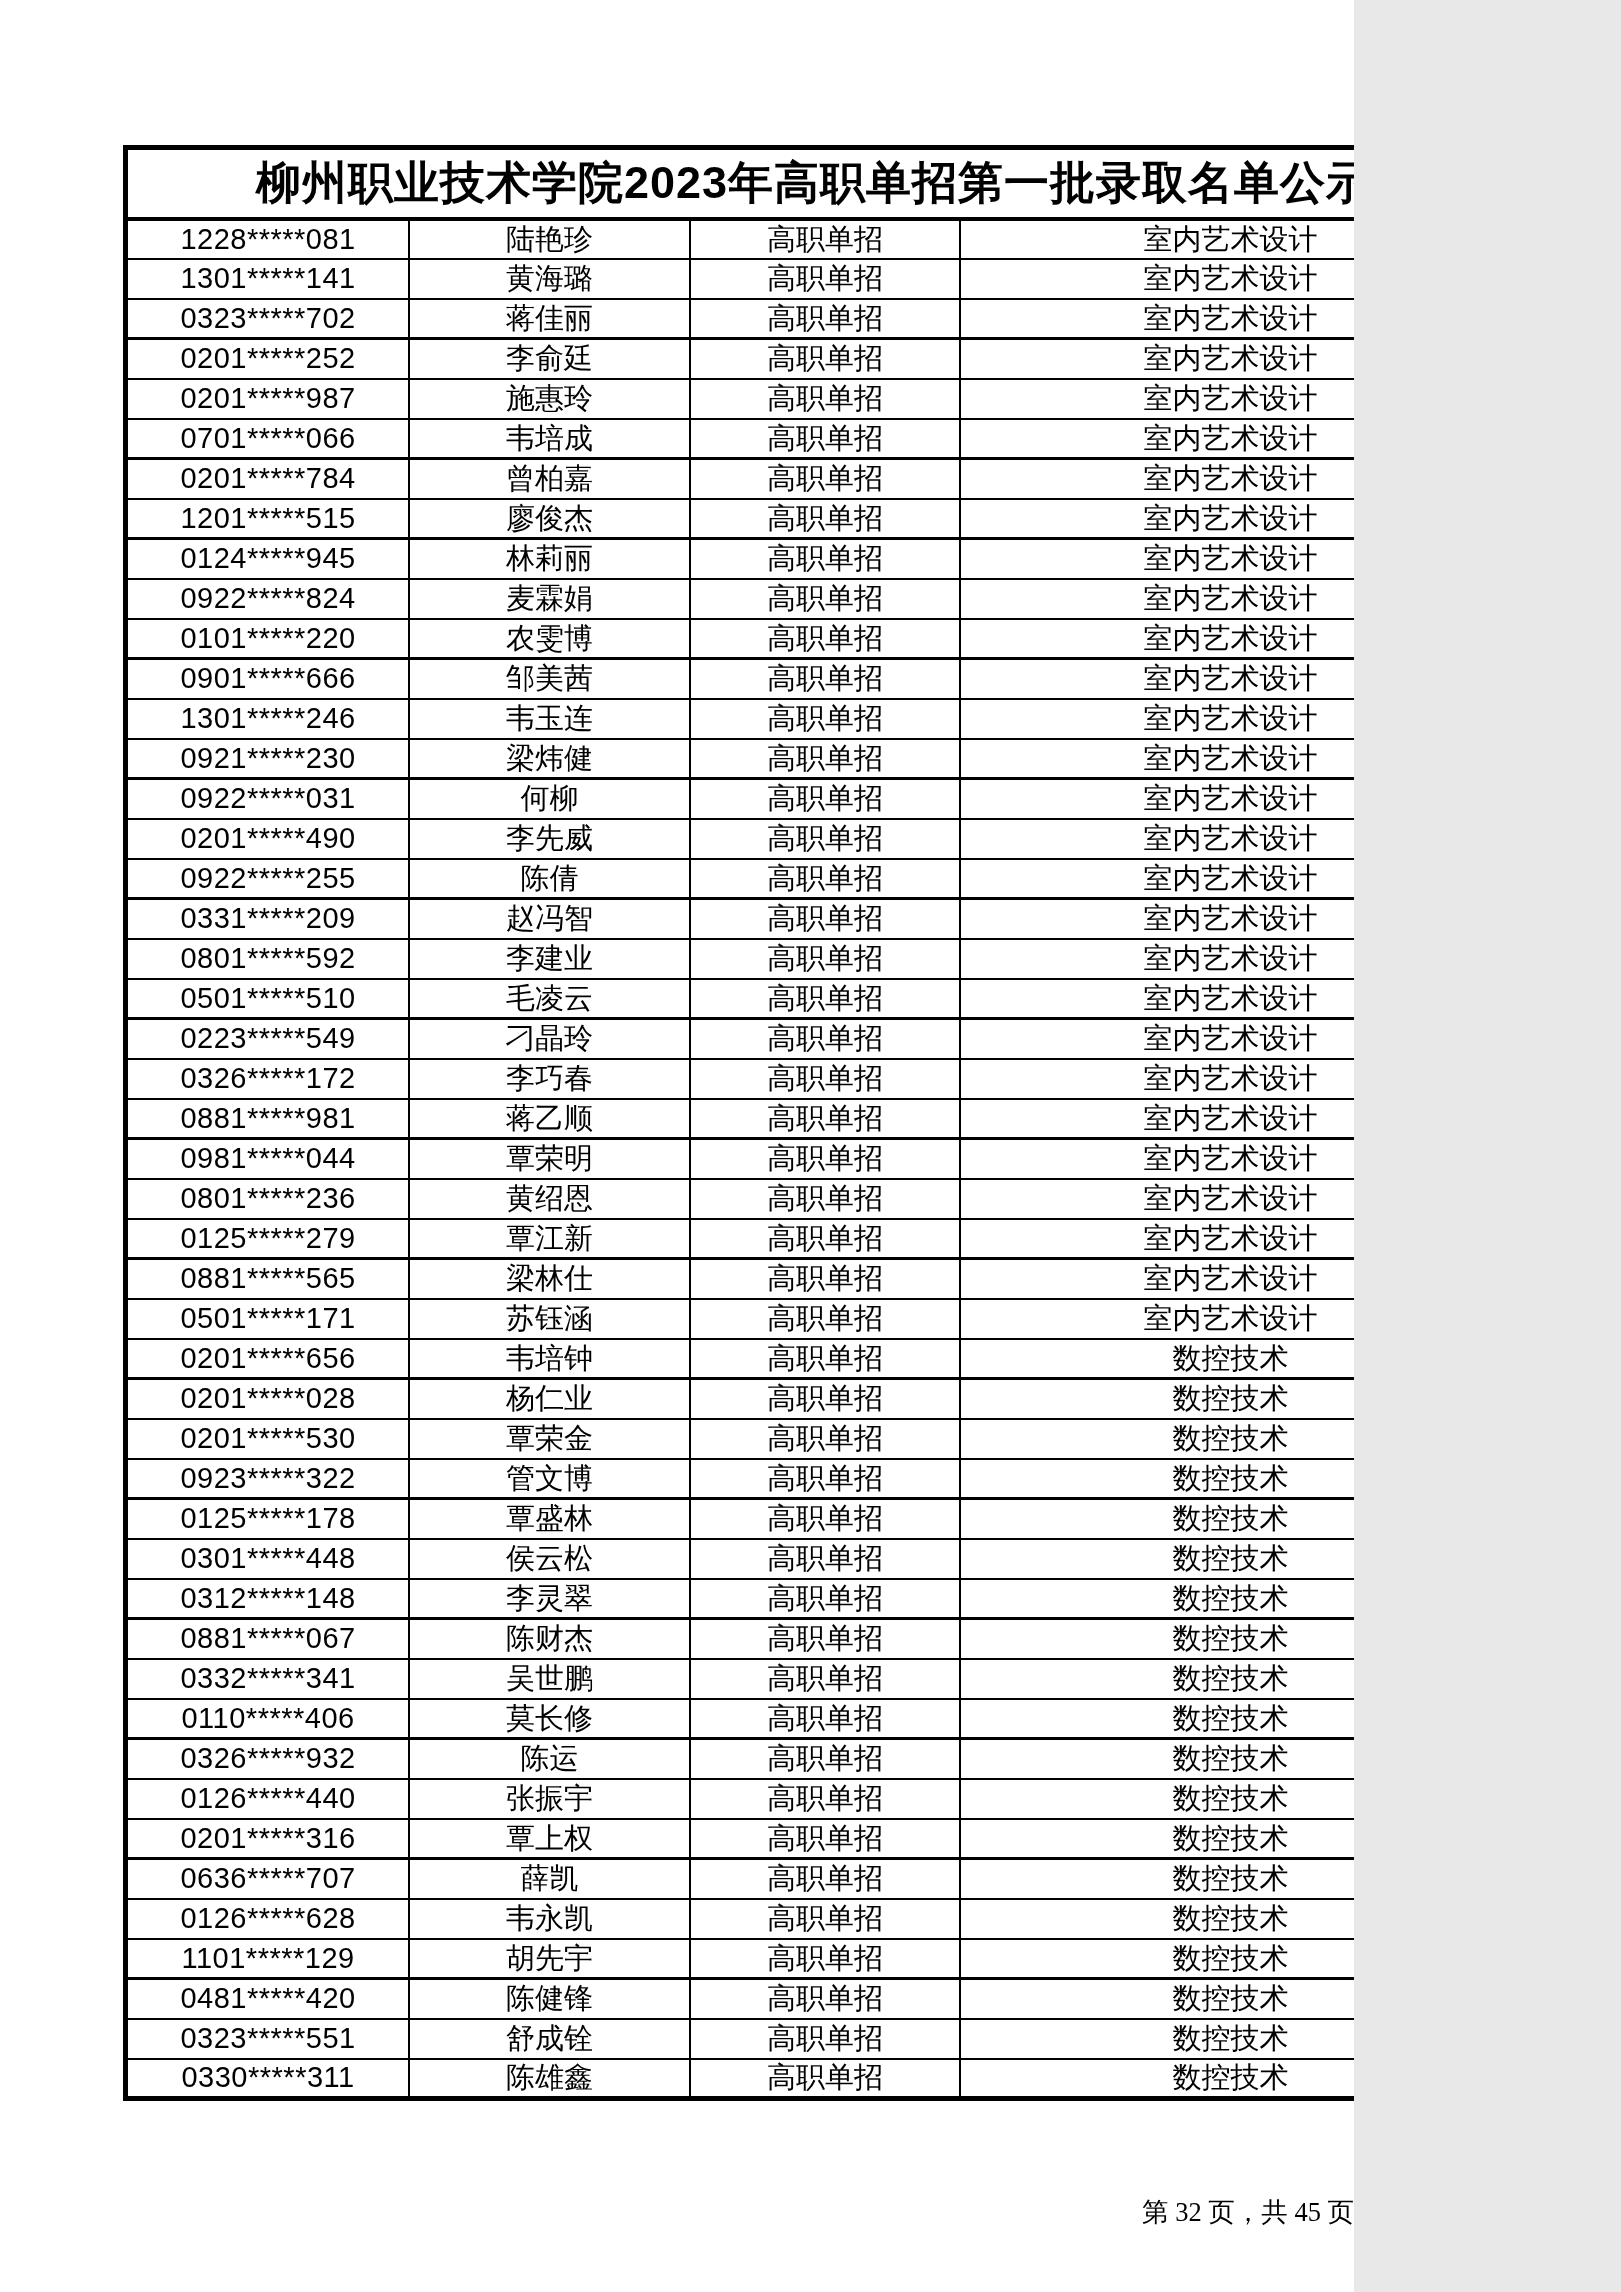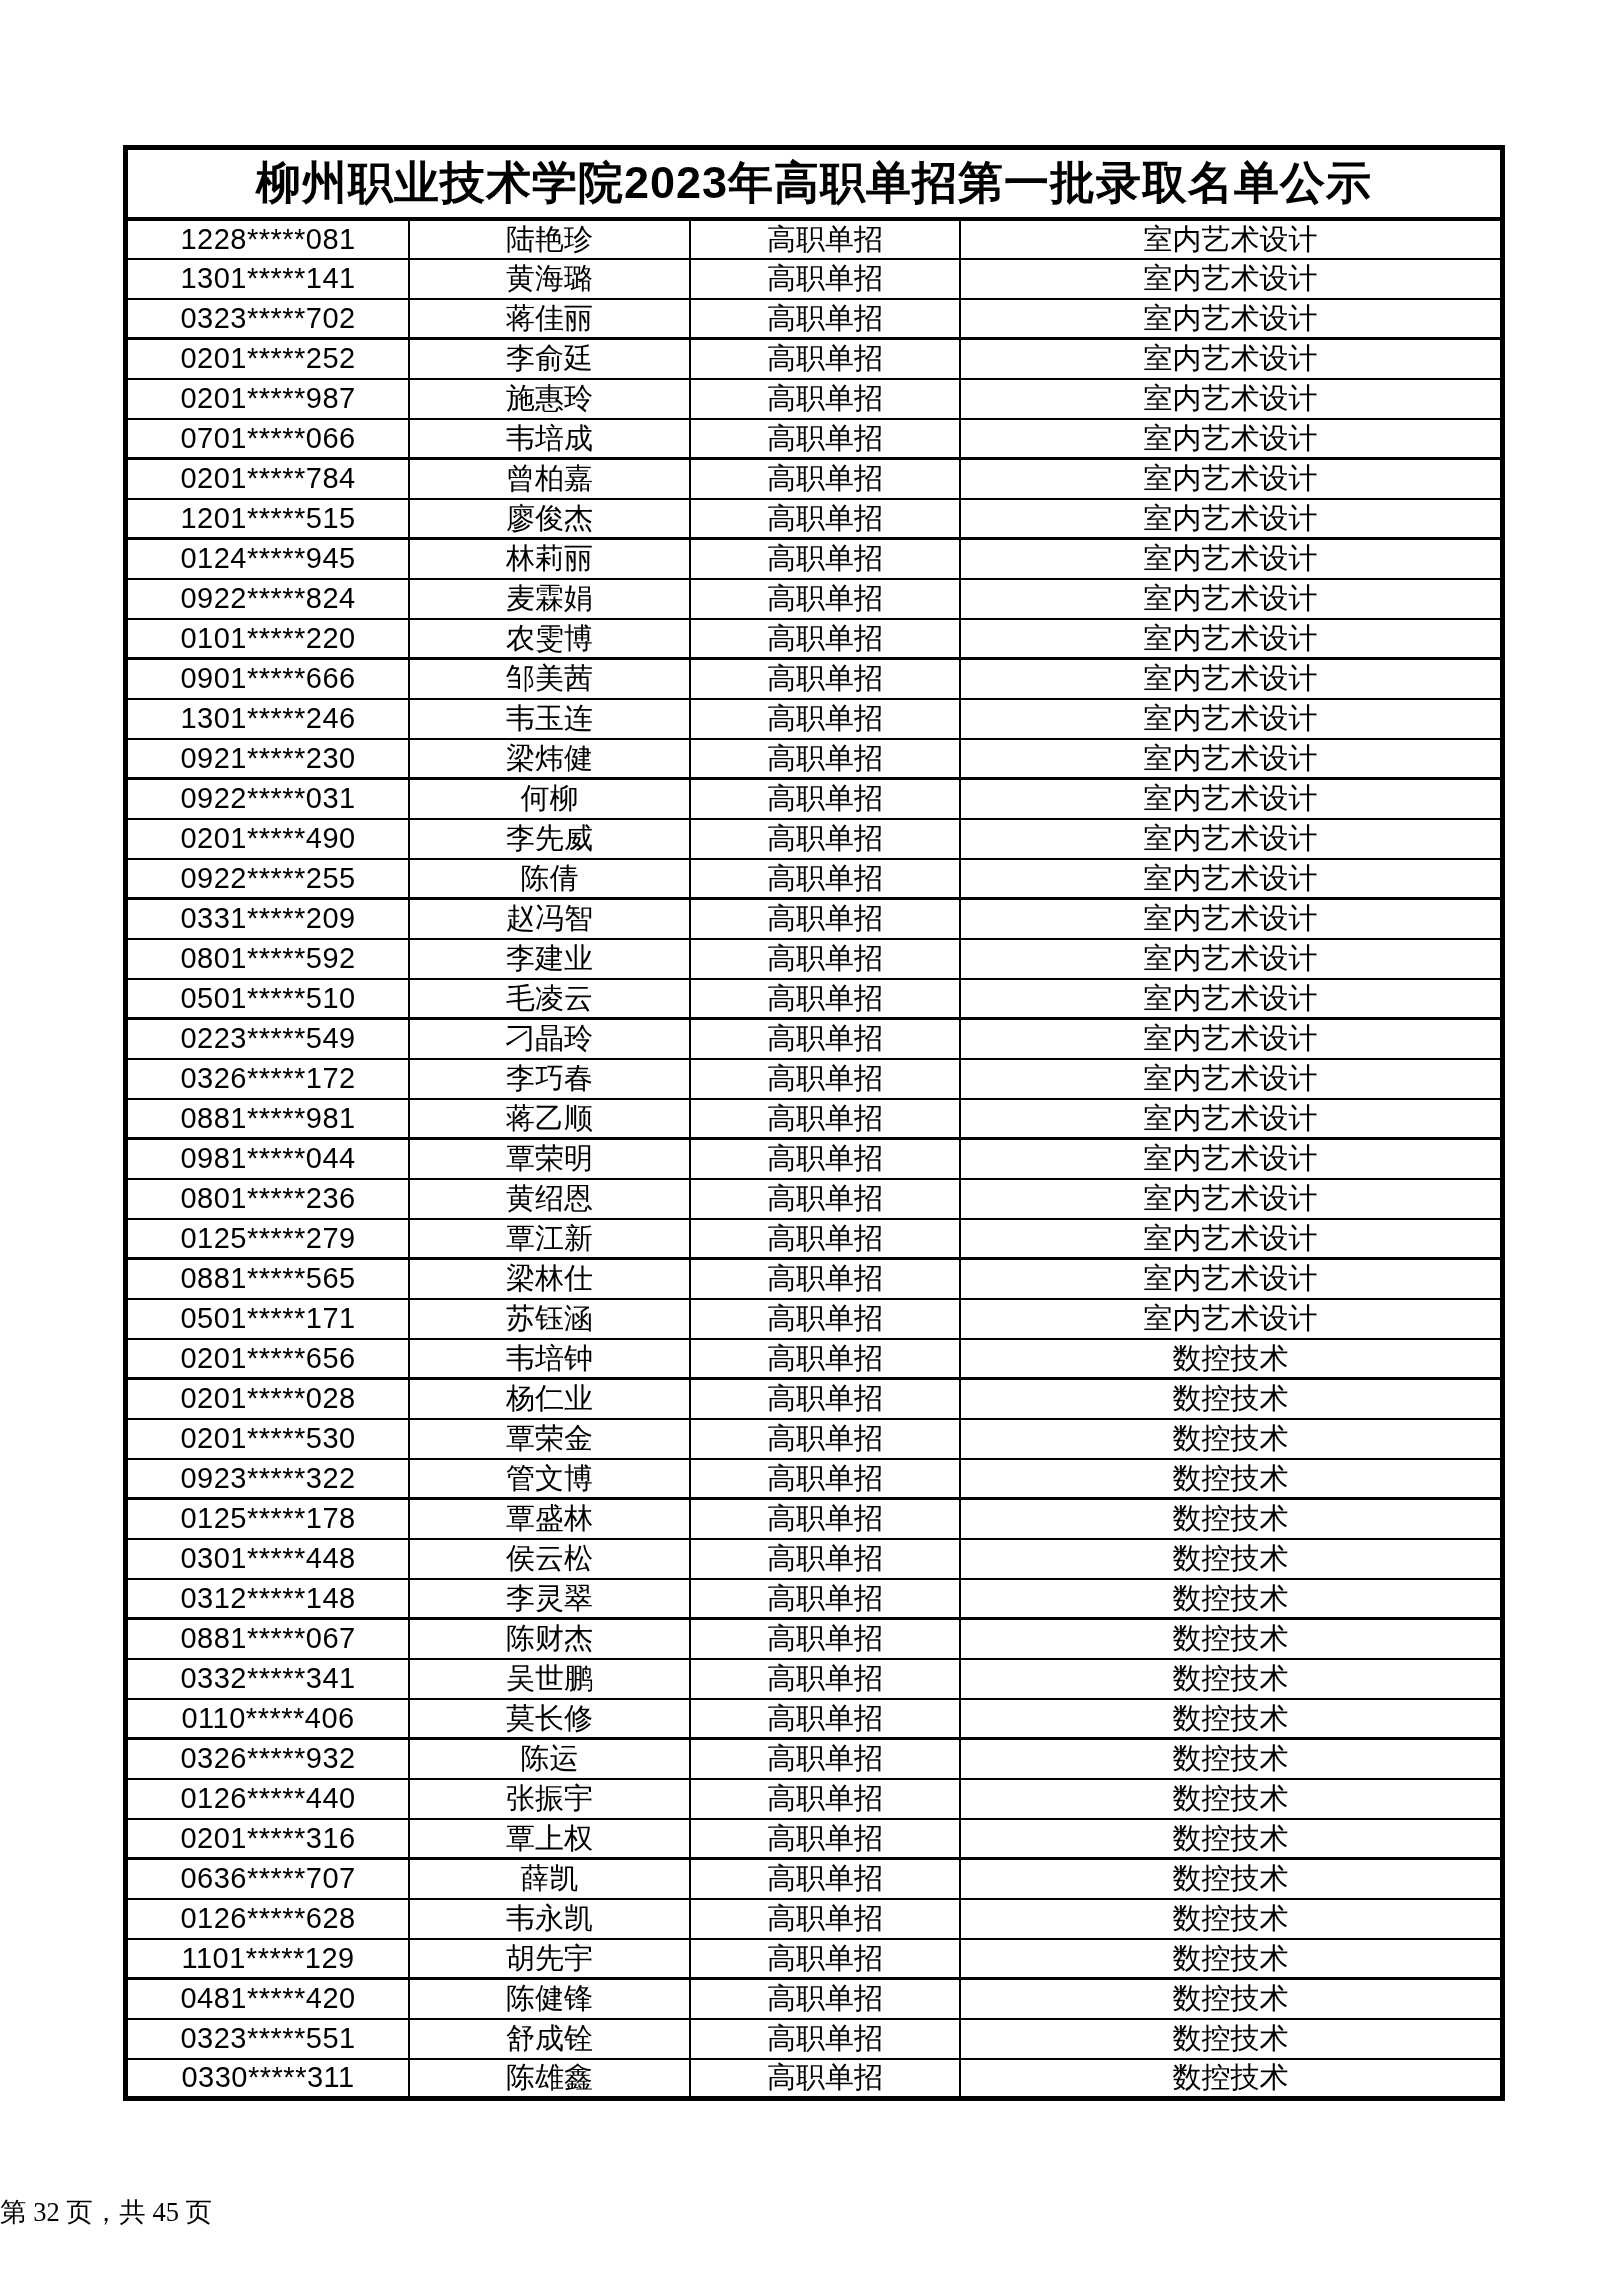--- a/index.html
+++ b/index.html
@@ -1,19 +1,19 @@
 <!DOCTYPE html>
 <html><head>
 <meta charset="utf-8">
 <style>
   * { margin: 0; padding: 0; box-sizing: border-box; }
   html, body { background: #e8e8e8; }
   .page {
     position: relative;
-    width: 1621px;
+    width: 1354px;
     height: 2293px;
     background: #ffffff;
     font-family: "Liberation Sans", "DejaVu Sans", sans-serif;
     color: #000;
     overflow: hidden;
   }
   table.doc {
     position: absolute;
     left: 123px;
     top: 145px;
@@ -48,21 +48,21 @@
     font-weight: 400;
     line-height: 1;
   }
   tr.data-row td.num { letter-spacing: 0.5px; text-align: center; }
   tr.group-end td { border-bottom: 3.9px solid #000; }
   .footer {
     position: absolute;
     left: 0;
     top: 2194px;
     width: 100%;
-    text-align: left;
+    text-align: right;
     font-family: "Liberation Serif", "DejaVu Serif", serif;
     font-size: 26.5px;
     color: #000;
   }
 </style>
 </head>
 <body>
 
 <div class="page">
 

